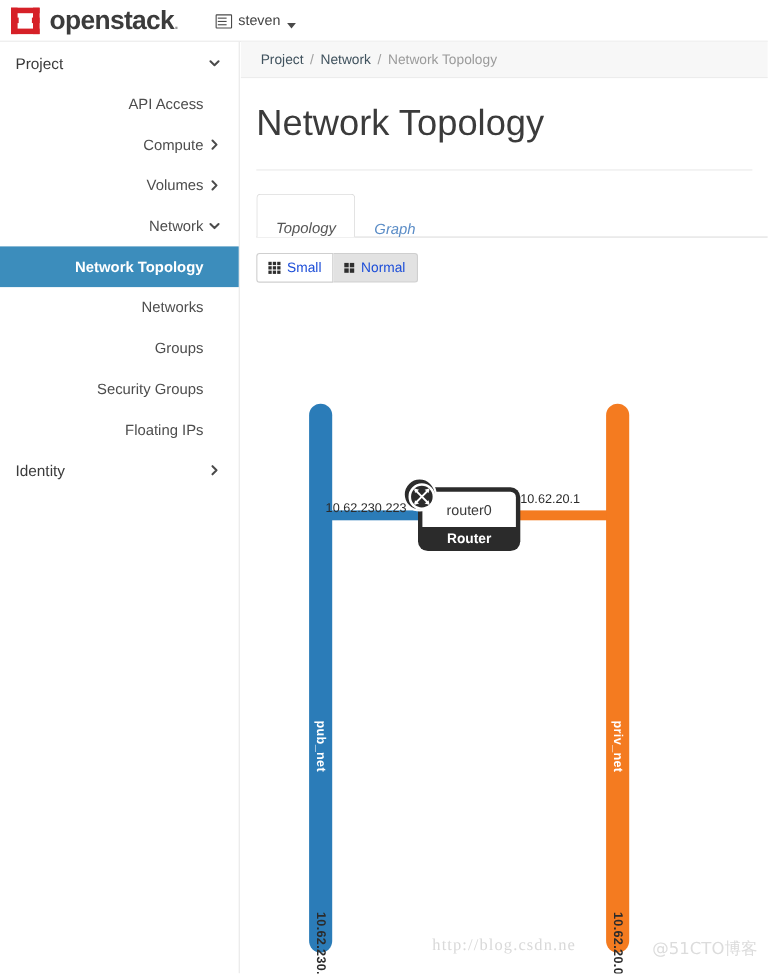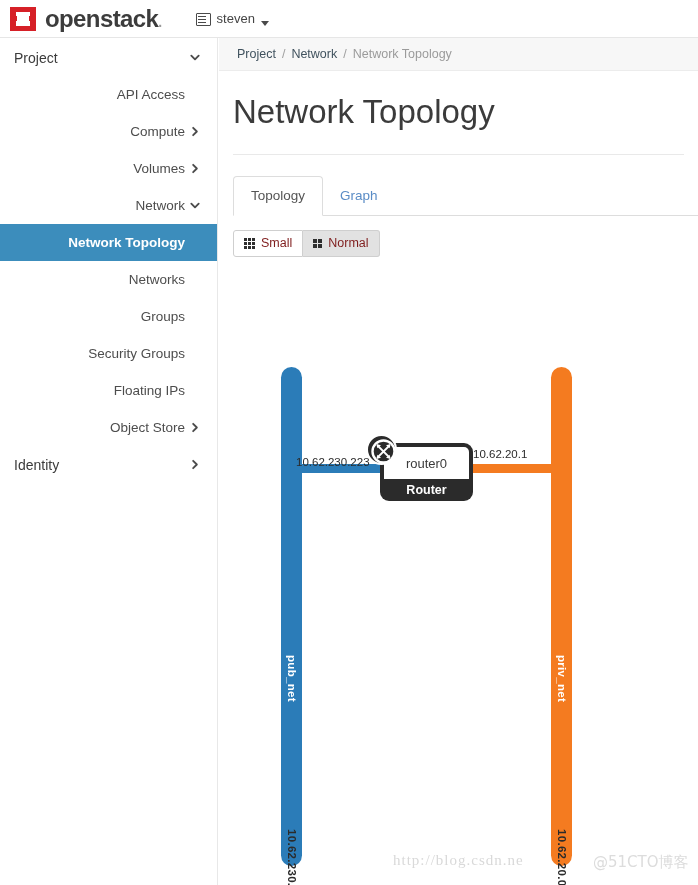--- a/index.html
+++ b/index.html
@@ -87,35 +87,36 @@
     margin:21px 0 0 14px; line-height:1.2;
   }
   .title-rule { margin:22px 14px 0 14px; border-top:1px solid #e9e9e9; }
 
   
   .tabs { position:relative; margin:21px 0 0 14px; height:40px; }
   .tabs:after {
     content:""; position:absolute; left:0; bottom:0; width:465px; height:1px; background:#dddddd;
   }
   .tab {
-    position:relative; z-index:2; display:inline-flex; align-items:center; justify-content:center;
+    position:relative; z-index:2; display:inline-flex; align-items:flex-end; justify-content:center;
     height:40px; padding:0 17px; font-size:13.5px; color:#5c5c5c; cursor:pointer;
     float:left;
+    font-style:italic;
   }
   .tab.active {
     background:#fff; border:1px solid #dddddd; border-bottom:1px solid #ffffff;
     border-radius:4px 4px 0 0; color:#555555;
   }
   .tab.inactive { color:#5a8cc6; }
 
   
   .size-group { margin:14px 0 0 14px; display:flex; }
   .size-btn {
     display:flex; align-items:center; gap:6px; height:27px; padding:0 10px;
-    border:1px solid #cfcfcf; font-size:12.5px; color:#7f1d1d; background:#fff; cursor:pointer;
+    border:1px solid #cfcfcf; font-size:12.5px; color:#1d4ed8; background:#fff; cursor:pointer;
   }
   .size-btn:first-child { border-radius:3px 0 0 3px; }
   .size-btn:last-child { border-radius:0 3px 3px 0; border-left:none; }
   .size-btn.active { background:#e2e2e2; }
   .grid-ico { display:grid; gap:1px; }
   .grid-ico.g3 { grid-template-columns:repeat(3,3px); grid-template-rows:repeat(3,3px); }
   .grid-ico.g2 { grid-template-columns:repeat(2,4px); grid-template-rows:repeat(2,4px); }
   .grid-ico i { background:#2e2e2e; display:block; width:100%; height:100%; }
 
   
@@ -242,28 +243,20 @@
           <span class="label">Groups</span>
           <span class="chev"></span>
         </div>
         <div class="nav-item level2">
           <span class="label">Security Groups</span>
           <span class="chev"></span>
         </div>
         <div class="nav-item level2">
           <span class="label">Floating IPs</span>
           <span class="chev"></span>
-        </div>
-        <div class="nav-item level2">
-          <span class="label">Object Store</span>
-          <span class="chev">
-            <svg width="13" height="13" viewBox="0 0 13 13">
-              <path d="M4.5 2.5 L8.5 6.5 L4.5 10.5" stroke="#4b4b4b" stroke-width="2" fill="none" stroke-linecap="round" stroke-linejoin="round"></path>
-            </svg>
-          </span>
         </div>
         <div class="nav-item level1">
           <span class="label">Identity</span>
           <span class="chev">
             <svg width="13" height="13" viewBox="0 0 13 13">
               <path d="M4.5 2.5 L8.5 6.5 L4.5 10.5" stroke="#4b4b4b" stroke-width="2" fill="none" stroke-linecap="round" stroke-linejoin="round"></path>
             </svg>
           </span>
         </div>
       </div>

